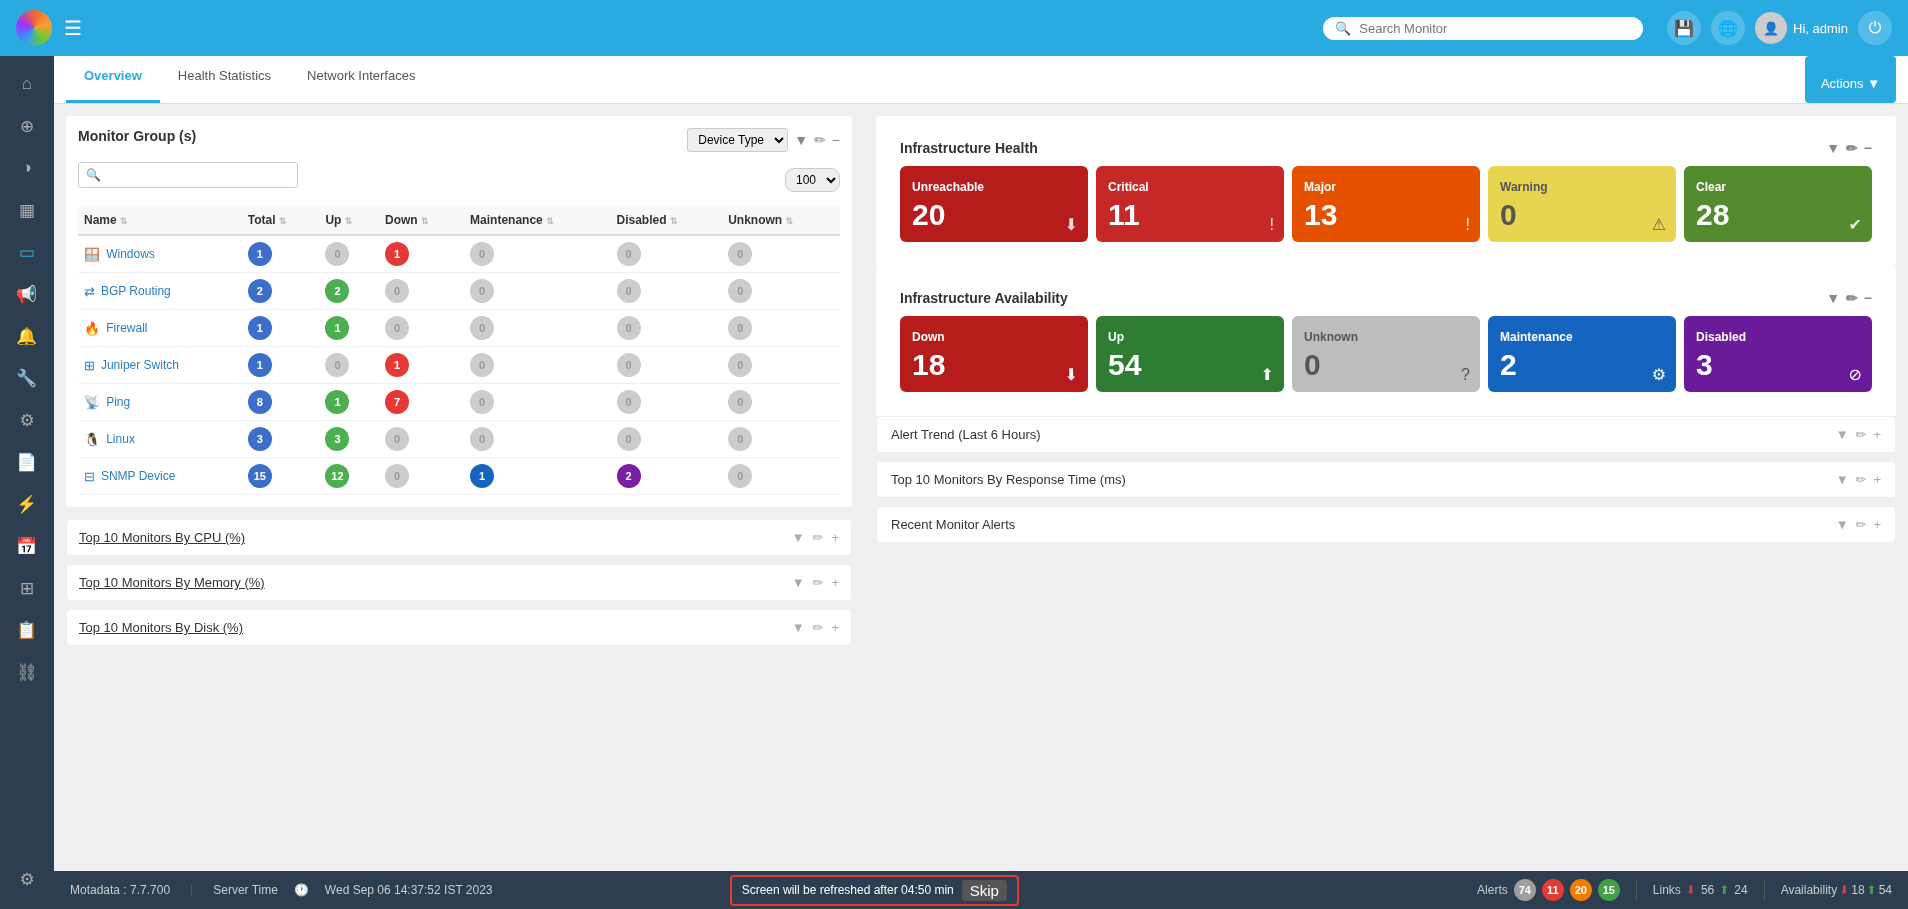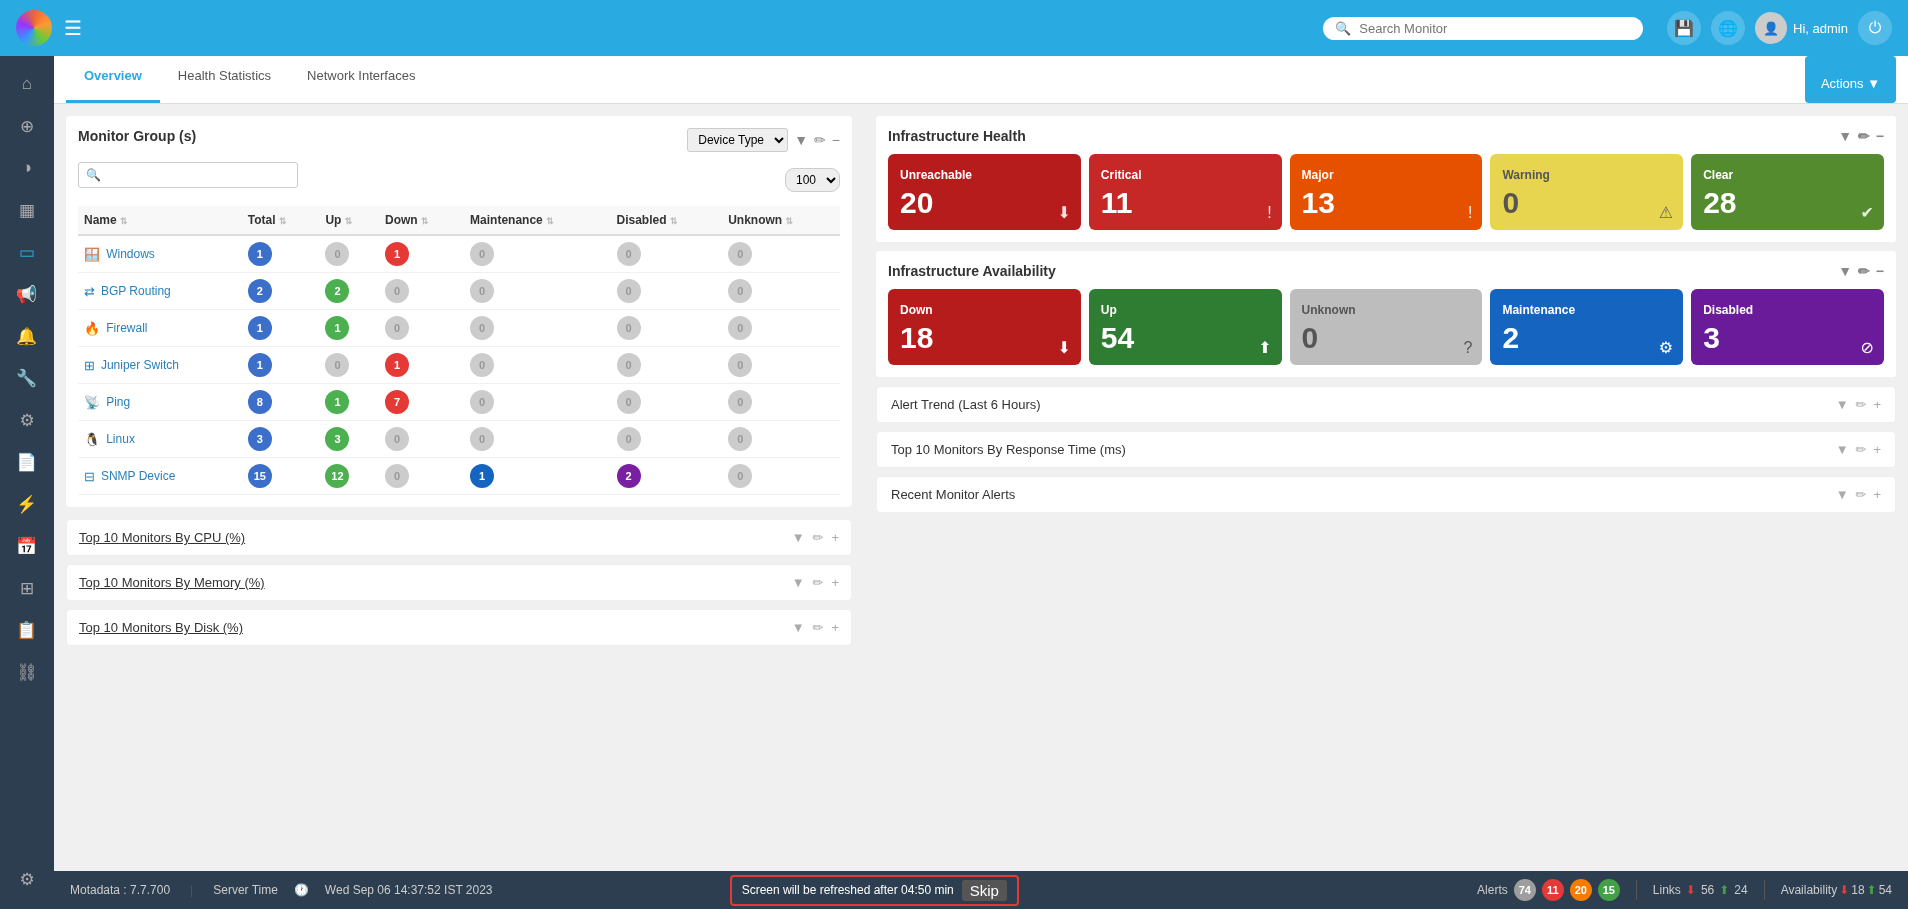--- a/index.html
+++ b/index.html
@@ -130,21 +130,21 @@
     
     .section-row {
       display: flex; align-items: center; padding: 10px 12px;
       background: white; border-radius: 4px; margin-bottom: 8px;
       cursor: pointer; border: 1px solid #eee;
     }
     .section-row-title { font-size: 13px; color: #333; font-weight: 500; text-decoration: underline; }
     .section-row-icons { margin-left: auto; display: flex; gap: 8px; color: #aaa; font-size: 13px; }
 
     
-    .infra-section { background: white; border-radius: 3px; padding: 12px; margin-bottom: 9px; }
+    .infra-section { background: white; border-radius: 3px; padding: 24px; margin-bottom: 0; }
     .infra-title { font-weight: bold; font-size: 14px; margin-bottom: 10px; color: #333; display: flex; align-items: center; }
     .infra-title .title-icons { margin-left: auto; display: flex; gap: 6px; color: #aaa; font-size: 13px; }
 
     .health-cards { display: flex; gap: 8px; flex-wrap: nowrap; }
     .health-card {
       flex: 1; border-radius: 6px; padding: 14px 12px 10px;
       color: white; min-width: 90px; position: relative;
     }
     .health-card .card-label { font-size: 12px; font-weight: 600; margin-bottom: 4px; }
     .health-card .card-value { font-size: 30px; font-weight: bold; }

